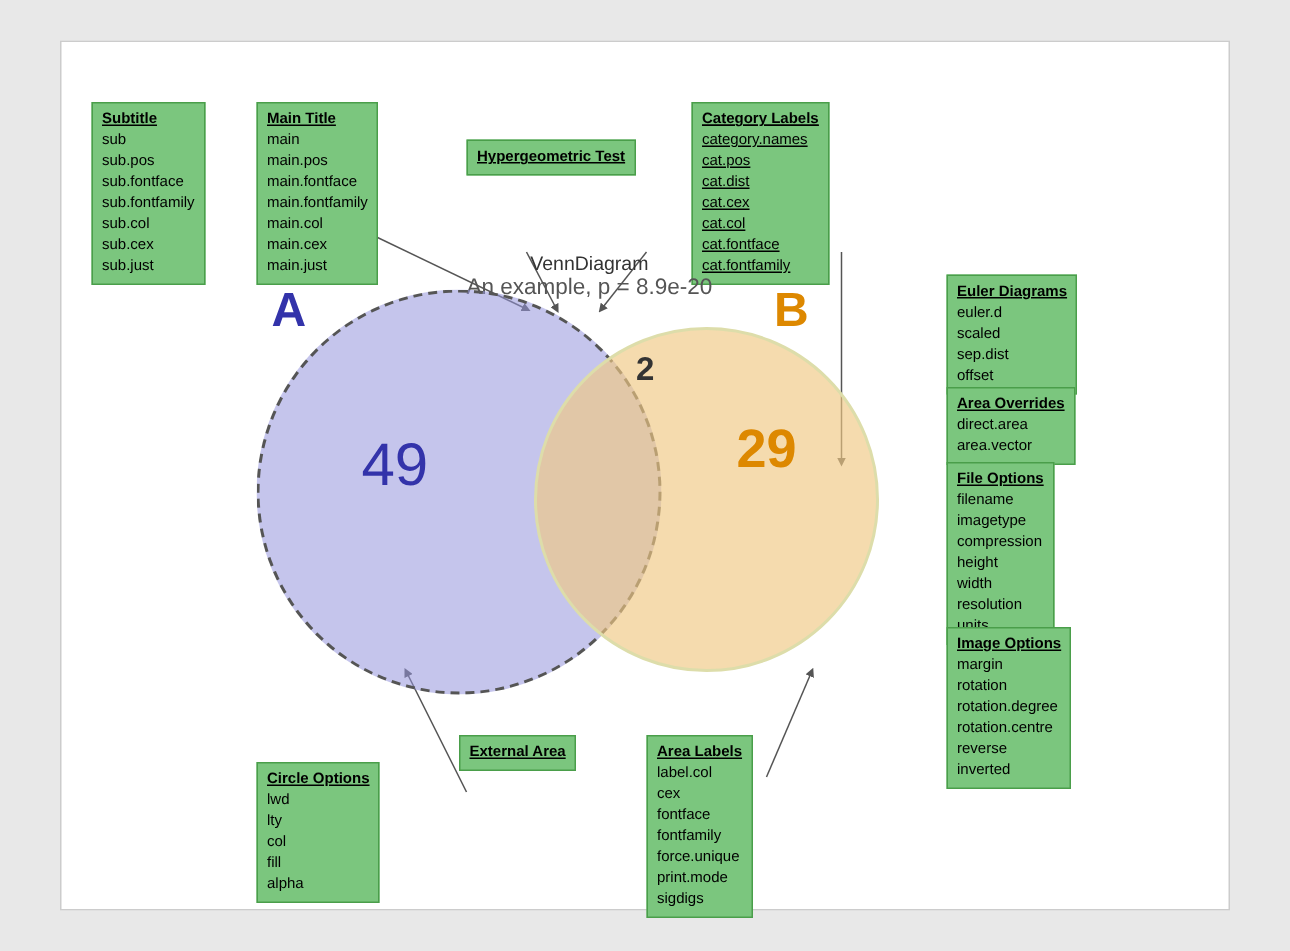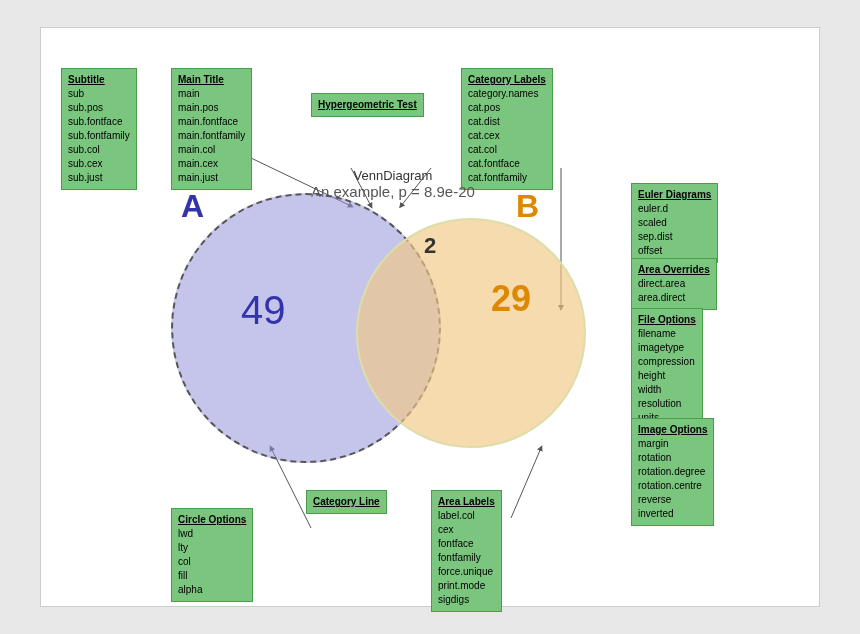--- a/index.html
+++ b/index.html
@@ -151,52 +151,52 @@
 
   <div class="green-box" style="left:130px; top:40px;">
     <span class="box-title">Main Title</span>
     <span id="main-title-items"><div>main</div><div>main.pos</div><div>main.fontface</div><div>main.fontfamily</div><div>main.col</div><div>main.cex</div><div>main.just</div></span>
   </div>
 
   <div class="green-box" style="left:270px; top:65px;">
     <span class="box-title">Hypergeometric Test</span>
   </div>
 
-  <div class="green-box" style="left:420px; top:40px;">
+  <div class="green-box" style="left:420px; top:40px;text-decoration:underline;">
     <span class="box-title">Category Labels</span>
     <span id="cat-items"><div>category.names</div><div>cat.pos</div><div>cat.dist</div><div>cat.cex</div><div>cat.col</div><div>cat.fontface</div><div>cat.fontfamily</div></span>
   </div>
 
   <div class="green-box" style="left:590px; top:155px;">
     <span class="box-title">Euler Diagrams</span>
     <span id="euler-items"><div>euler.d</div><div>scaled</div><div>sep.dist</div><div>offset</div></span>
   </div>
 
   <div class="green-box" style="left:590px; top:230px;">
     <span class="box-title">Area Overrides</span>
-    <span id="area-overrides-items"><div>direct.area</div><div>area.direct</div></span>
+    <span id="area-overrides-items"><div>direct.area</div><div>area.vector</div></span>
   </div>
 
   <div class="green-box" style="left:590px; top:280px;">
     <span class="box-title">File Options</span>
     <span id="file-items"><div>filename</div><div>imagetype</div><div>compression</div><div>height</div><div>width</div><div>resolution</div><div>units</div></span>
   </div>
 
   <div class="green-box" style="left:590px; top:390px;">
     <span class="box-title">Image Options</span>
     <span id="image-items"><div>margin</div><div>rotation</div><div>rotation.degree</div><div>rotation.centre</div><div>reverse</div><div>inverted</div></span>
   </div>
 
   <div class="green-box" style="left:130px; top:480px;">
     <span class="box-title">Circle Options</span>
     <span id="circle-items"><div>lwd</div><div>lty</div><div>col</div><div>fill</div><div>alpha</div></span>
   </div>
 
   <div class="green-box" style="left:265px; top:462px;">
-    <span class="box-title">Category Line</span>
+    <span class="box-title">External Area</span>
   </div>
 
   <div class="green-box" style="left:390px; top:462px;">
     <span class="box-title">Area Labels</span>
     <span id="area-label-items"><div>label.col</div><div>cex</div><div>fontface</div><div>fontfamily</div><div>force.unique</div><div>print.mode</div><div>sigdigs</div></span>
   </div>
 
   <div class="venn-title">
     <div style="font-size:13px;">VennDiagram</div>
     <div style="font-size:15px; color:#555;">An example, p = 8.9e-20</div>

